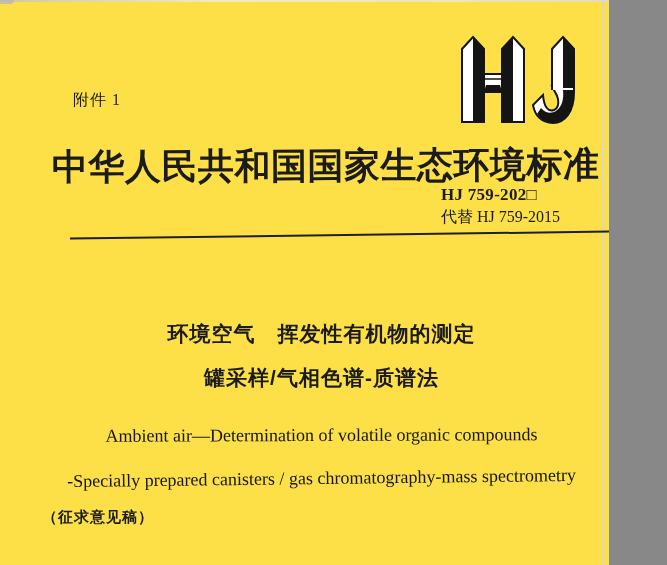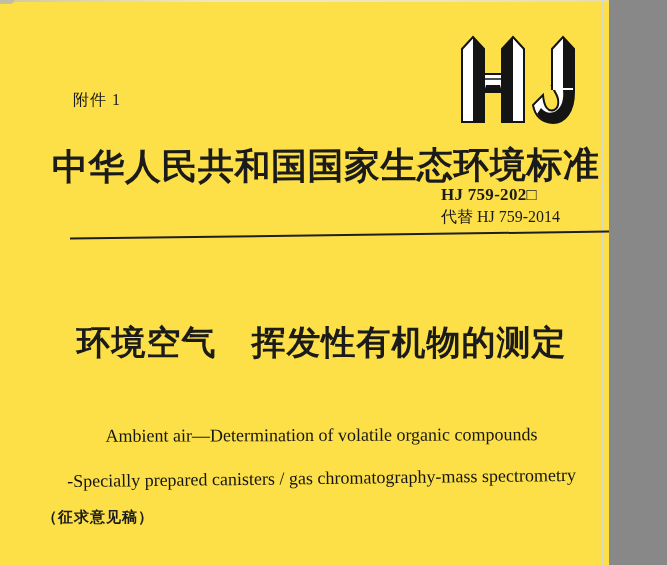--- a/index.html
+++ b/index.html
@@ -45,21 +45,21 @@
   .std-replaces { font-size:16px; margin-top:1px; }
   .rule {
     position:absolute; left:70px; top:234px; width:552px; height:2.4px;
     background:#1f1f1f;
     transform:rotate(-0.75deg);
   }
   .cn-title {
     position:absolute; left:42px; right:8px;
     text-align:center;
     font-family:"Liberation Sans","DejaVu Sans",sans-serif;
-    font-weight:700; font-size:34px; letter-spacing:1px;
+    font-weight:700; font-size:21px; letter-spacing:1px;
     white-space:nowrap;
   }
   .cn-line1 { top:320px; }
   .cn-line2 { top:364px; }
   .en-title {
     position:absolute; left:42px; right:8px;
     text-align:center;
     font-size:18px;
     white-space:nowrap;
     color:#161616;
@@ -104,25 +104,26 @@
         <path d="M96,56 L96,15 L107,3 L118,15 L118,56" fill="#ffffff"></path>
         <polygon points="107,3 118,15 118,54 107,54" fill="#141414" stroke="none"></polygon>
       </g>
     </svg>
   </div>
 
   <h1 class="authority">中华人民共和国国家生态环境标准</h1>
 
   <div class="std-block">
     <div class="std-no">HJ 759-202□</div>
-    <div class="std-replaces">代替 HJ 759-2014</div>
+    <div class="std-replaces">代替 HJ 759-2015</div>
   </div>
 
   <div class="rule"></div>
 
   <div class="cn-title cn-line1">环境空气　挥发性有机物的测定</div>
+  <div class="cn-title cn-line2">罐采样/气相色谱-质谱法</div>
 
   <div class="en-title en1">Ambient air—Determination of volatile organic compounds</div>
   <div class="en-title en2">-Specially prepared canisters / gas chromatography-mass spectrometry</div>
 
   <div class="draft">（征求意见稿）</div>
 
 </div>
 
 </body></html>

